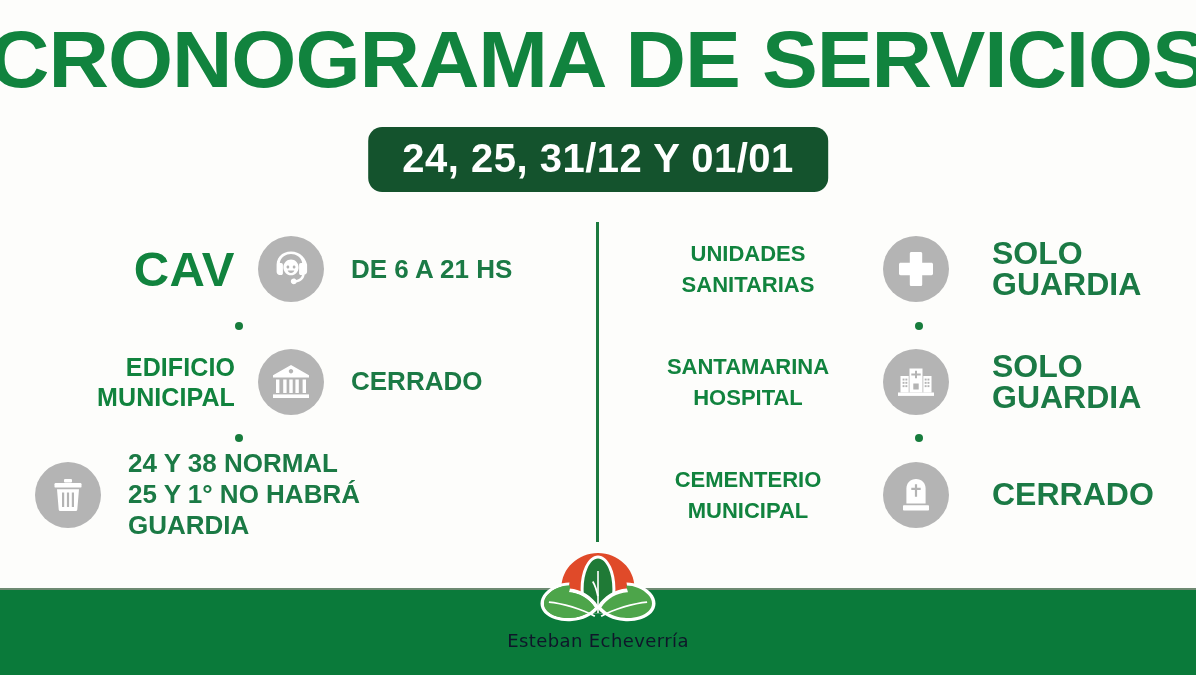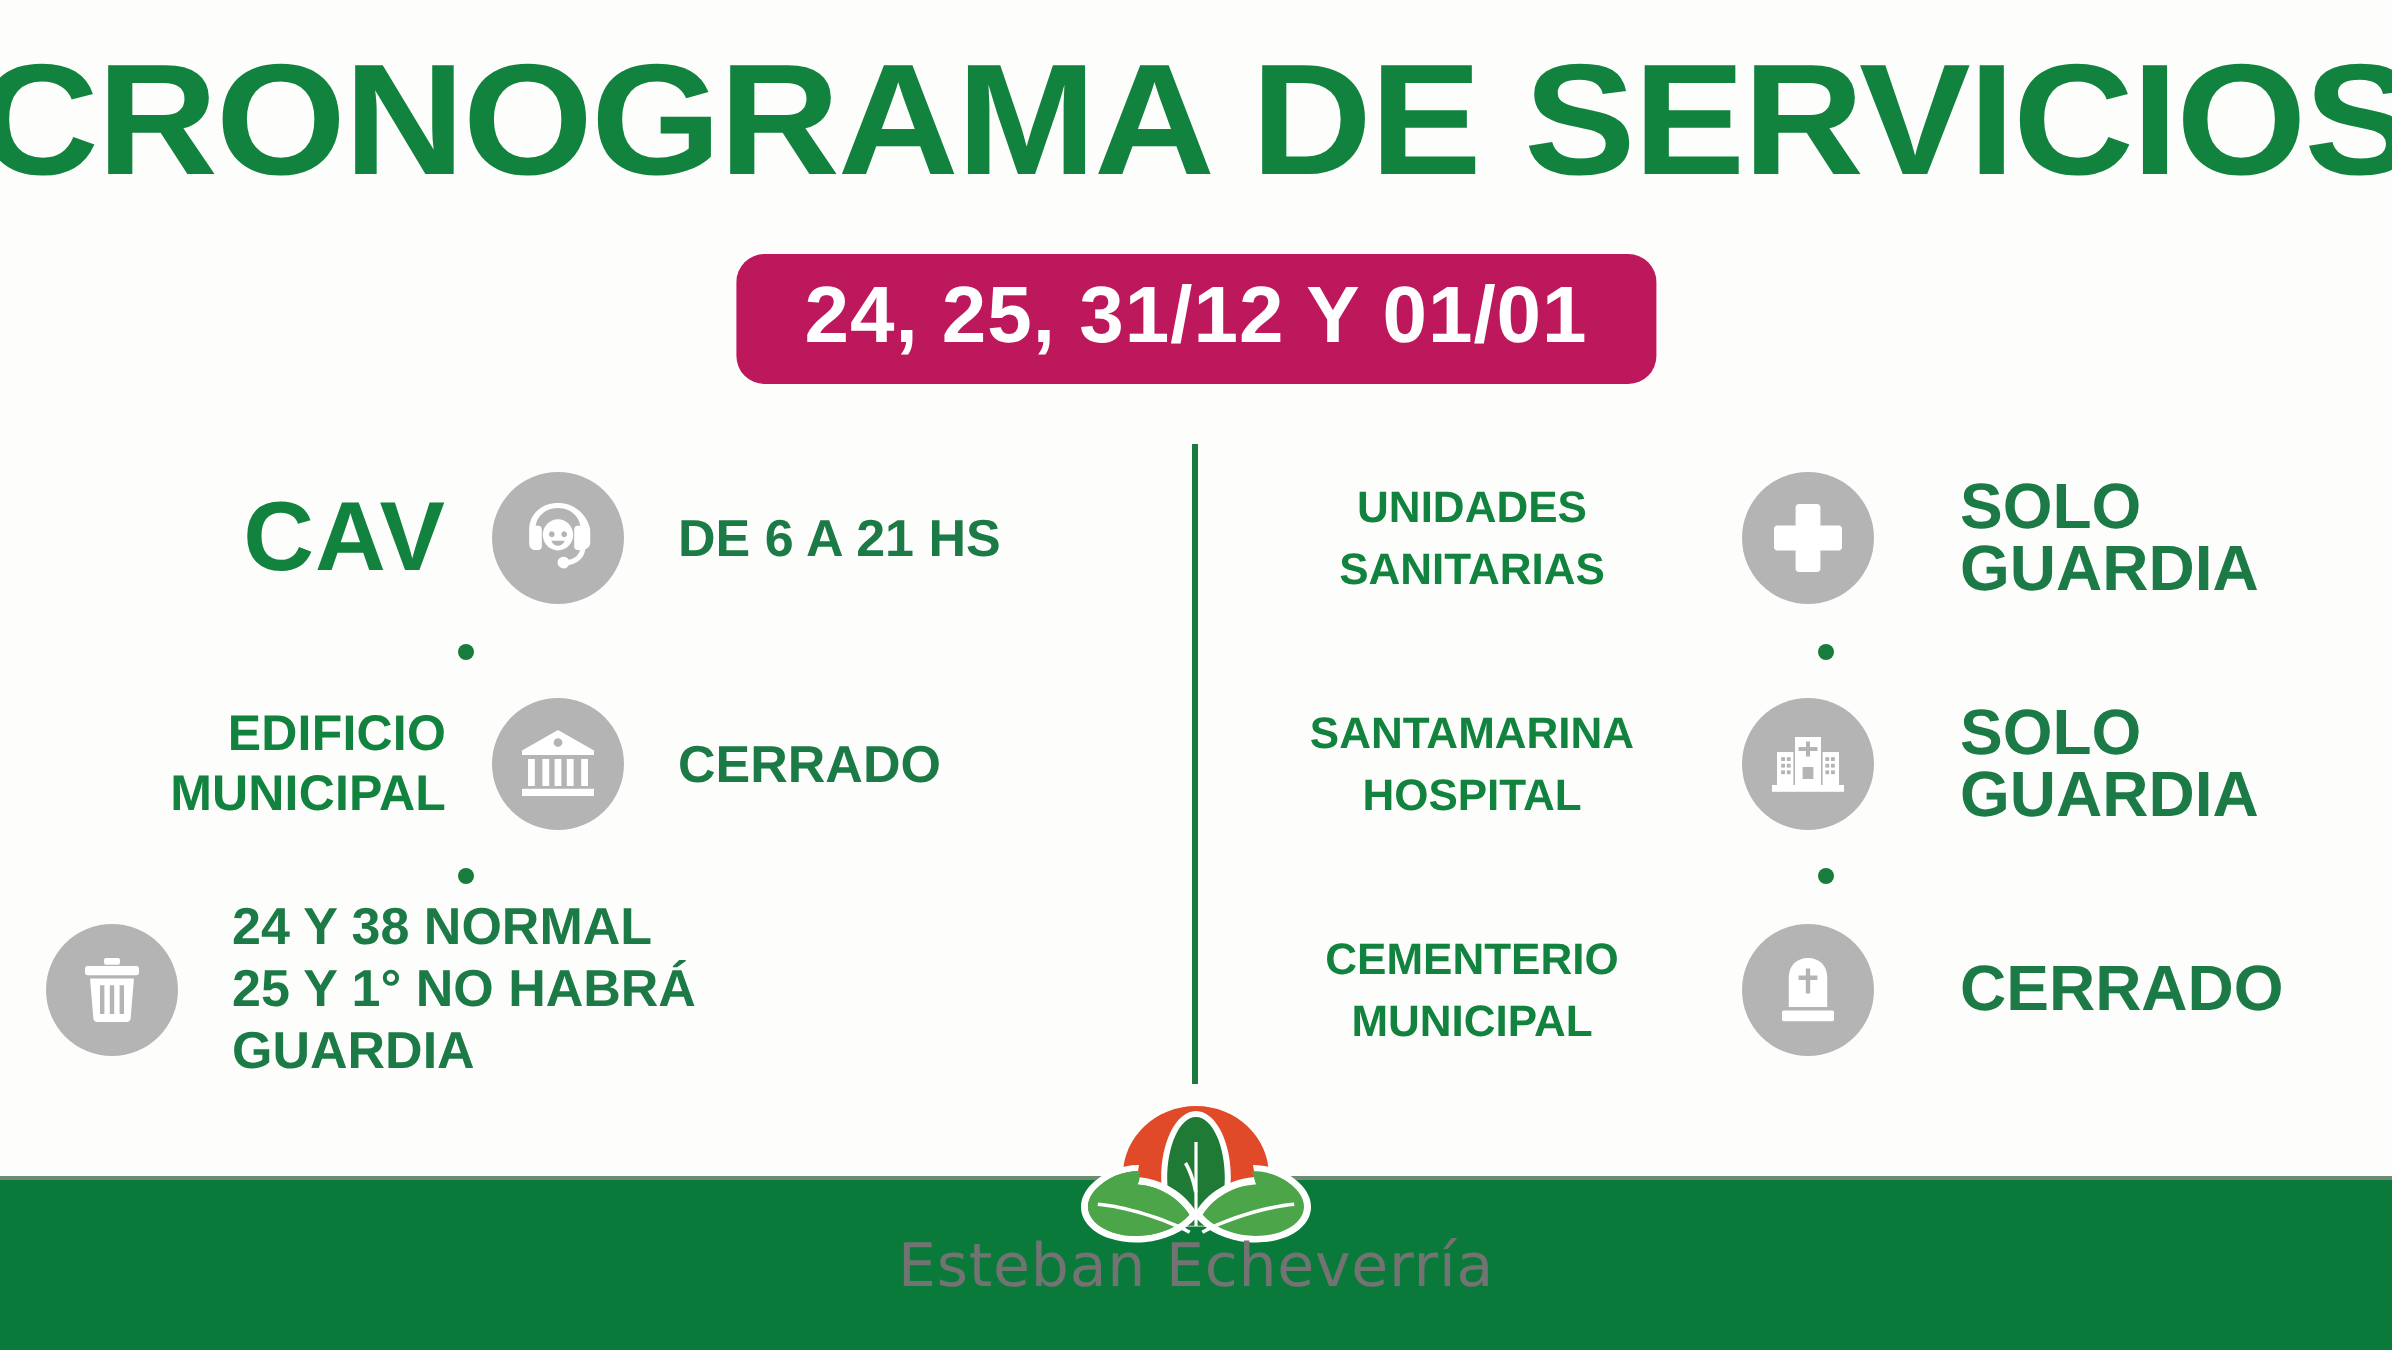--- a/index.html
+++ b/index.html
@@ -27,21 +27,21 @@
     line-height: 84px;
     letter-spacing: -1px;
     color: #11833e;
     transform: scaleX(1.06);
     white-space: nowrap;
   }
   .date-badge {
     position: absolute;
     top: 127px; left: 50%;
     transform: translateX(-50%);
-    background: #be185d;
+    background: #14532d;
     border-radius: 14px;
     padding: 9px 34px 12px 34px;
     color: #ffffff;
     font-weight: 700;
     font-size: 40px;
     line-height: 44px;
     letter-spacing: 0.5px;
     white-space: nowrap;
     text-align: center;
   }
@@ -51,21 +51,22 @@
     position: absolute;
     top: 214px; left: 0;
     width: 1196px; height: 332px;
     display: flex;
   }
   .col {
     position: relative;
     width: 642px;
     display: flex;
     flex-direction: column;
-    justify-content: space-between;
+    justify-content: flex-end;
+    padding-left: 12px;
   }
   .divider {
     position: absolute;
     left: 596px; top: 222px;
     width: 3px; height: 320px;
     background: #1c7a3f;
   }
 
   .row {
     display: flex;
@@ -160,22 +161,22 @@
     position: absolute;
     left: 50%;
     bottom: 34px;
     transform: translateX(-50%);
     width: 150px; height: 92px;
   }
   .logo-text {
     position: absolute;
     left: 50%; bottom: 24px;
     transform: translateX(-50%);
-    color: #737373;
-    font-size: 30px;
+    color: #0f172a;
+    font-size: 18px;
     font-weight: 400;
     letter-spacing: 0.4px;
     white-space: nowrap;
     font-family: "DejaVu Sans", sans-serif;
   }
 </style>
 </head>
 <body>
 
 <div class="poster">

